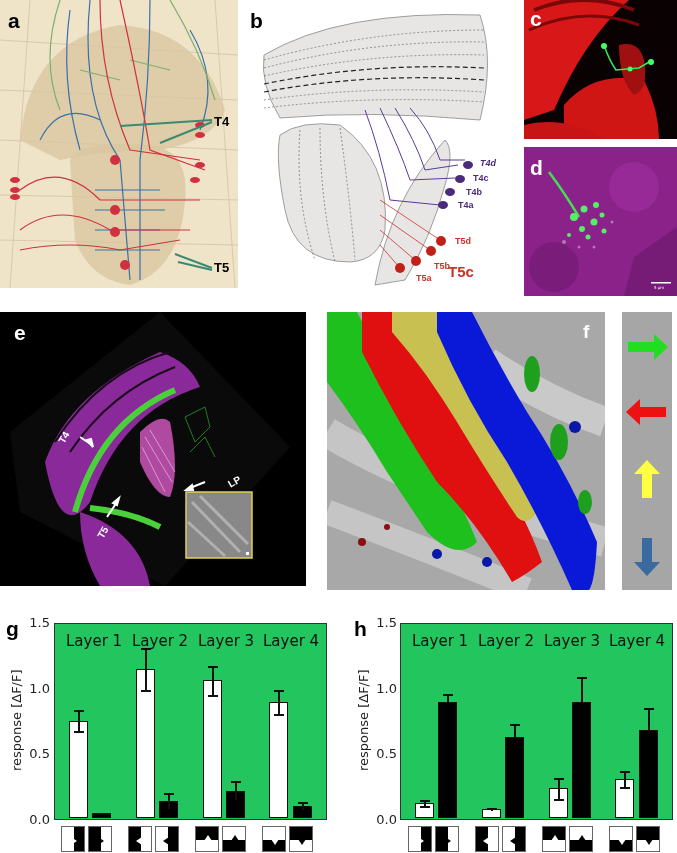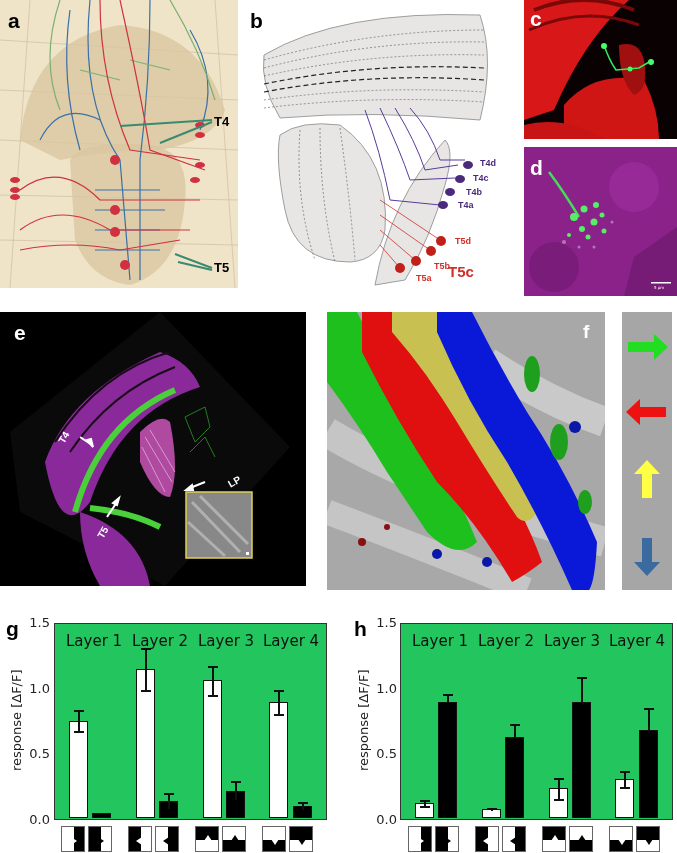--- a/index.html
+++ b/index.html
@@ -123,21 +123,21 @@
         <path d="M140 245 L 160 268"></path>
     </g>
     <g fill="#c0201a">
       <ellipse cx="201" cy="241" rx="5" ry="5"></ellipse>
         <ellipse cx="191" cy="251" rx="5" ry="5"></ellipse>
         <ellipse cx="176" cy="261" rx="5" ry="5"></ellipse>
         <ellipse cx="160" cy="268" rx="5" ry="5"></ellipse>
     </g>
   </svg>
   <div class="plabel" style="left:10px;top:10px;">b</div>
-  <div class="ann" style="left:240px;top:158px;font-size:9px;color:#4a2a7a;">T4d</div>
+  <div class="ann" style="left:240px;top:158px;font-size:9px;color:#4a2a7a;font-style:italic;">T4d</div>
   <div class="ann" style="left:233px;top:173px;font-size:9px;color:#4a2a7a;">T4c</div>
   <div class="ann" style="left:226px;top:187px;font-size:9px;color:#4a2a7a;">T4b</div>
   <div class="ann" style="left:218px;top:200px;font-size:9px;color:#4a2a7a;">T4a</div>
   <div class="ann" style="left:215px;top:236px;font-size:9px;color:#d0302a;">T5d</div>
   <div class="ann" style="left:208px;top:263px;font-size:15px;color:#d0302a;">T5c</div>
   <div class="ann" style="left:194px;top:261px;font-size:9px;color:#d0302a;">T5b</div>
   <div class="ann" style="left:176px;top:273px;font-size:9px;color:#d0302a;">T5a</div>
 </div>
 
 <div class="panel" style="left:524px;top:0;width:153px;height:139px;background:#0a0202;">

